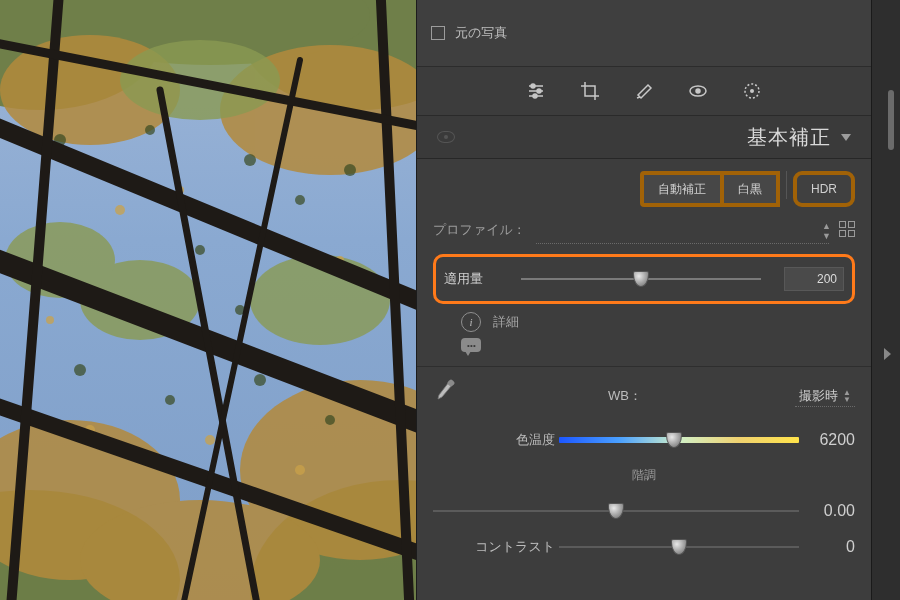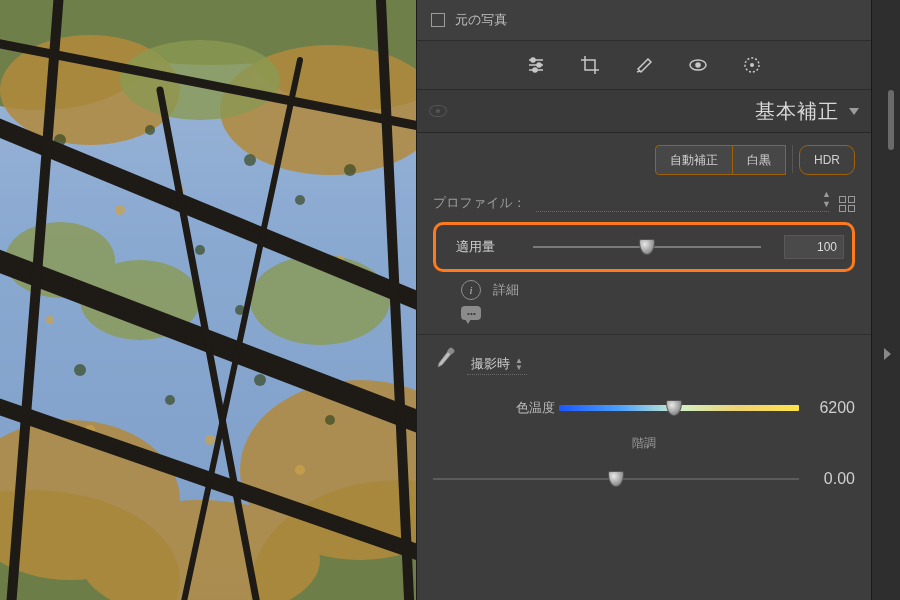--- a/index.html
+++ b/index.html
@@ -7,48 +7,48 @@
   
   .preview{width:416px;height:600px;position:relative;background:linear-gradient(180deg,#9eb6d8 0%,#8aa9d1 40%,#7e9ec8 100%);overflow:hidden;border-right:1px solid #1c1c1c}
   .preview svg{position:absolute;inset:0}
   
   .side{flex:1;display:flex;background:#3d3d3d}
   .panel{flex:1;display:flex;flex-direction:column}
   .edge{width:28px;background:#2e2e2e;border-left:1px solid #1a1a1a;position:relative}
   .edge .grip{position:absolute;right:6px;top:90px;width:6px;height:60px;background:#6b6b6b;border-radius:3px}
   .edge .exp{position:absolute;right:9px;top:348px;width:0;height:0;border-top:6px solid transparent;border-bottom:6px solid transparent;border-left:7px solid #888}
   
-  .origrow{height:40px;display:flex;align-items:center;padding:0 14px;border-bottom:1px solid #2c2c2c;background:#3f3f3f;gap:10px}
+  .origrow{height:40px;display:flex;align-items:center;padding:13px 14px;border-bottom:1px solid #2c2c2c;background:#3f3f3f;gap:10px}
   .origrow .sq{width:12px;height:12px;border:1.5px solid #9c9c9c}
   
   .toolstrip{height:48px;display:flex;align-items:center;justify-content:center;gap:34px;background:#3c3c3c;border-bottom:1px solid #2a2a2a}
   .toolstrip .ico{width:20px;height:20px;display:flex;align-items:center;justify-content:center;color:#c8c8c8}
   .toolstrip .ico svg{width:20px;height:20px;stroke:#c8c8c8;fill:none;stroke-width:1.5}
   
-  .phead{height:42px;display:flex;align-items:center;justify-content:flex-end;padding:0 12px;background:#3a3a3a;border-bottom:1px solid #272727;gap:10px}
+  .phead{height:42px;display:flex;align-items:center;justify-content:flex-end;padding:0 20px;background:#3a3a3a;border-bottom:1px solid #272727;gap:10px}
   .phead .eye{margin-right:auto;width:16px;height:10px;border:1.4px solid #6b6b6b;border-radius:50%/60%;position:relative;opacity:.55}
   .phead .eye::after{content:"";position:absolute;left:50%;top:50%;width:4px;height:4px;margin:-2px 0 0 -2px;background:#6b6b6b;border-radius:50%}
   .phead .title{font-size:20px;color:#d9d9d9;letter-spacing:1px}
   .phead .tri{width:0;height:0;border-left:5px solid transparent;border-right:5px solid transparent;border-top:7px solid #9c9c9c}
   
   .pbody{flex:1;padding:12px 16px 0 16px;overflow:hidden}
   .btnrow{display:flex;justify-content:flex-end;gap:0;margin-bottom:14px}
-  .btn{height:28px;padding:0 14px;display:flex;align-items:center;border:1px solid #a16207;background:#474747;color:#d0d0d0;font-size:12px}
+  .btn{height:28px;padding:0 14px;display:flex;align-items:center;border:4px solid #a16207;background:#474747;color:#d0d0d0;font-size:12px}
   .btn.l{border-radius:4px 0 0 4px}
   .btn.m{border-left:0}
   .btn.sep{width:0;border:0;border-left:1px solid #565656;padding:0;margin:0 6px;background:transparent}
   .btn.r{border-radius:9px;background:#404040}
   
-  .profrow{display:flex;align-items:flex-end;gap:10px;margin-bottom:10px;color:#9c9c9c}
+  .profrow{display:flex;align-items:flex-start;gap:10px;margin-bottom:10px;color:#9c9c9c}
   .profrow .drop{flex:1;display:flex;align-items:center;justify-content:flex-end;color:#cfcfcf;font-size:13px;border-bottom:1px dotted #6a6a6a;padding-bottom:2px}
   .profrow .drop .arr{margin-left:8px;font-size:9px;color:#9a9a9a;letter-spacing:-2px}
   .gridico{width:16px;height:16px;display:grid;grid-template-columns:1fr 1fr;grid-template-rows:1fr 1fr;gap:2px}
   .gridico span{border:1.2px solid #9a9a9a}
   
-  .amountbox{border:3px solid #ff7a1a;border-radius:10px;padding:10px 8px 10px 20px;margin-bottom:8px;display:flex;align-items:center;gap:23px}
+  .amountbox{border:3px solid #ff7a1a;border-radius:10px;padding:10px 8px 10px 8px;margin-bottom:8px;display:flex;align-items:center;gap:23px}
   .amountbox .lab{width:54px;color:#d0d0d0;font-size:13px}
   .slider{flex:1;height:18px;position:relative;display:flex;align-items:center}
   .slider .track{position:absolute;left:0;right:0;top:50%;height:2px;background:#5b5b5b;transform:translateY(-50%)}
   .slider .track.lit{background:#7a7a7a}
   .slider .thumb{position:absolute;top:50%;width:14px;height:14px;transform:translate(-50%,-50%);background:radial-gradient(circle at 35% 30%,#e8e8e8,#9a9a9a 60%,#6a6a6a);border:1px solid #555;border-radius:2px 2px 50% 50%/2px 2px 80% 80%}
   .valbox{width:52px;height:22px;background:#4a4a4a;color:#dcdcdc;font-size:12px;display:flex;align-items:center;justify-content:flex-end;padding-right:6px;border:1px solid #585858}
   
   .inforow{display:flex;align-items:center;gap:12px;margin:6px 0 6px 28px;color:#a8a8a8;font-size:13px}
   .inforow .infoico{width:18px;height:18px;display:flex;align-items:center;justify-content:center}
   .inforow .infoico.i{border:1.4px solid #8f8f8f;border-radius:50%;font-style:italic;font-family:Georgia,serif;font-size:11px;color:#bcbcbc}
@@ -207,40 +207,41 @@
               <span></span>
             </span>
         </div>
 
         <div class="amountbox">
           <span class="lab">適用量</span>
           <div class="slider">
             <div class="track lit"></div>
             <div class="thumb" id="thumb-amount" style="left: 50%;"></div>
           </div>
-          <div class="valbox">100</div>
+          <div class="valbox">200</div>
         </div>
 
         <div class="inforow">
           <span class="infoico i">i</span>
           <span>詳細</span>
         </div>
         <div class="inforow">
           <span class="infoico chat"></span>
         </div>
 
         <div class="hr"></div>
 
         <div class="wbrow">
           <span class="dropper">
             <svg viewBox="0 0 22 34">
                 <path d="M16 3 L19 6 L9 18 L5 20 L6 16 Z" fill="#bdbdbd" stroke="#7a7a7a" stroke-width="0.8"></path>
                 <rect x="15" y="1" width="6" height="6" rx="2" transform="rotate(45 18 4)" fill="#8a8a8a"></rect>
               </svg>
           </span>
+          <span class="wlab">WB：</span>
           <span class="wval">
             <span>撮影時</span>
             <span class="sml">▲<br>▼</span>
           </span>
         </div>
 
         <div class="srow">
           <span class="lab">色温度</span>
           <div class="slider">
             <div class="grad temp"></div>
@@ -250,20 +251,28 @@
         </div>
 
         <div class="section">階調</div>
 
         <div class="srow">
           <div class="slider">
             <div class="track"></div>
               <div class="thumb" id="thumb-exp" style="left: 50%;"></div>
           </div>
           <span class="val">0.00</span>
+        </div>
+        <div class="srow">
+          <span class="lab">コントラスト</span>
+          <div class="slider">
+            <div class="track"></div>
+              <div class="thumb" id="thumb-con" style="left: 50%;"></div>
+          </div>
+          <span class="val">0</span>
         </div>
       </div>
     </div>
 
     <div class="edge">
       <div class="grip"></div>
       <div class="exp"></div>
     </div>
   </div>
 </div>

